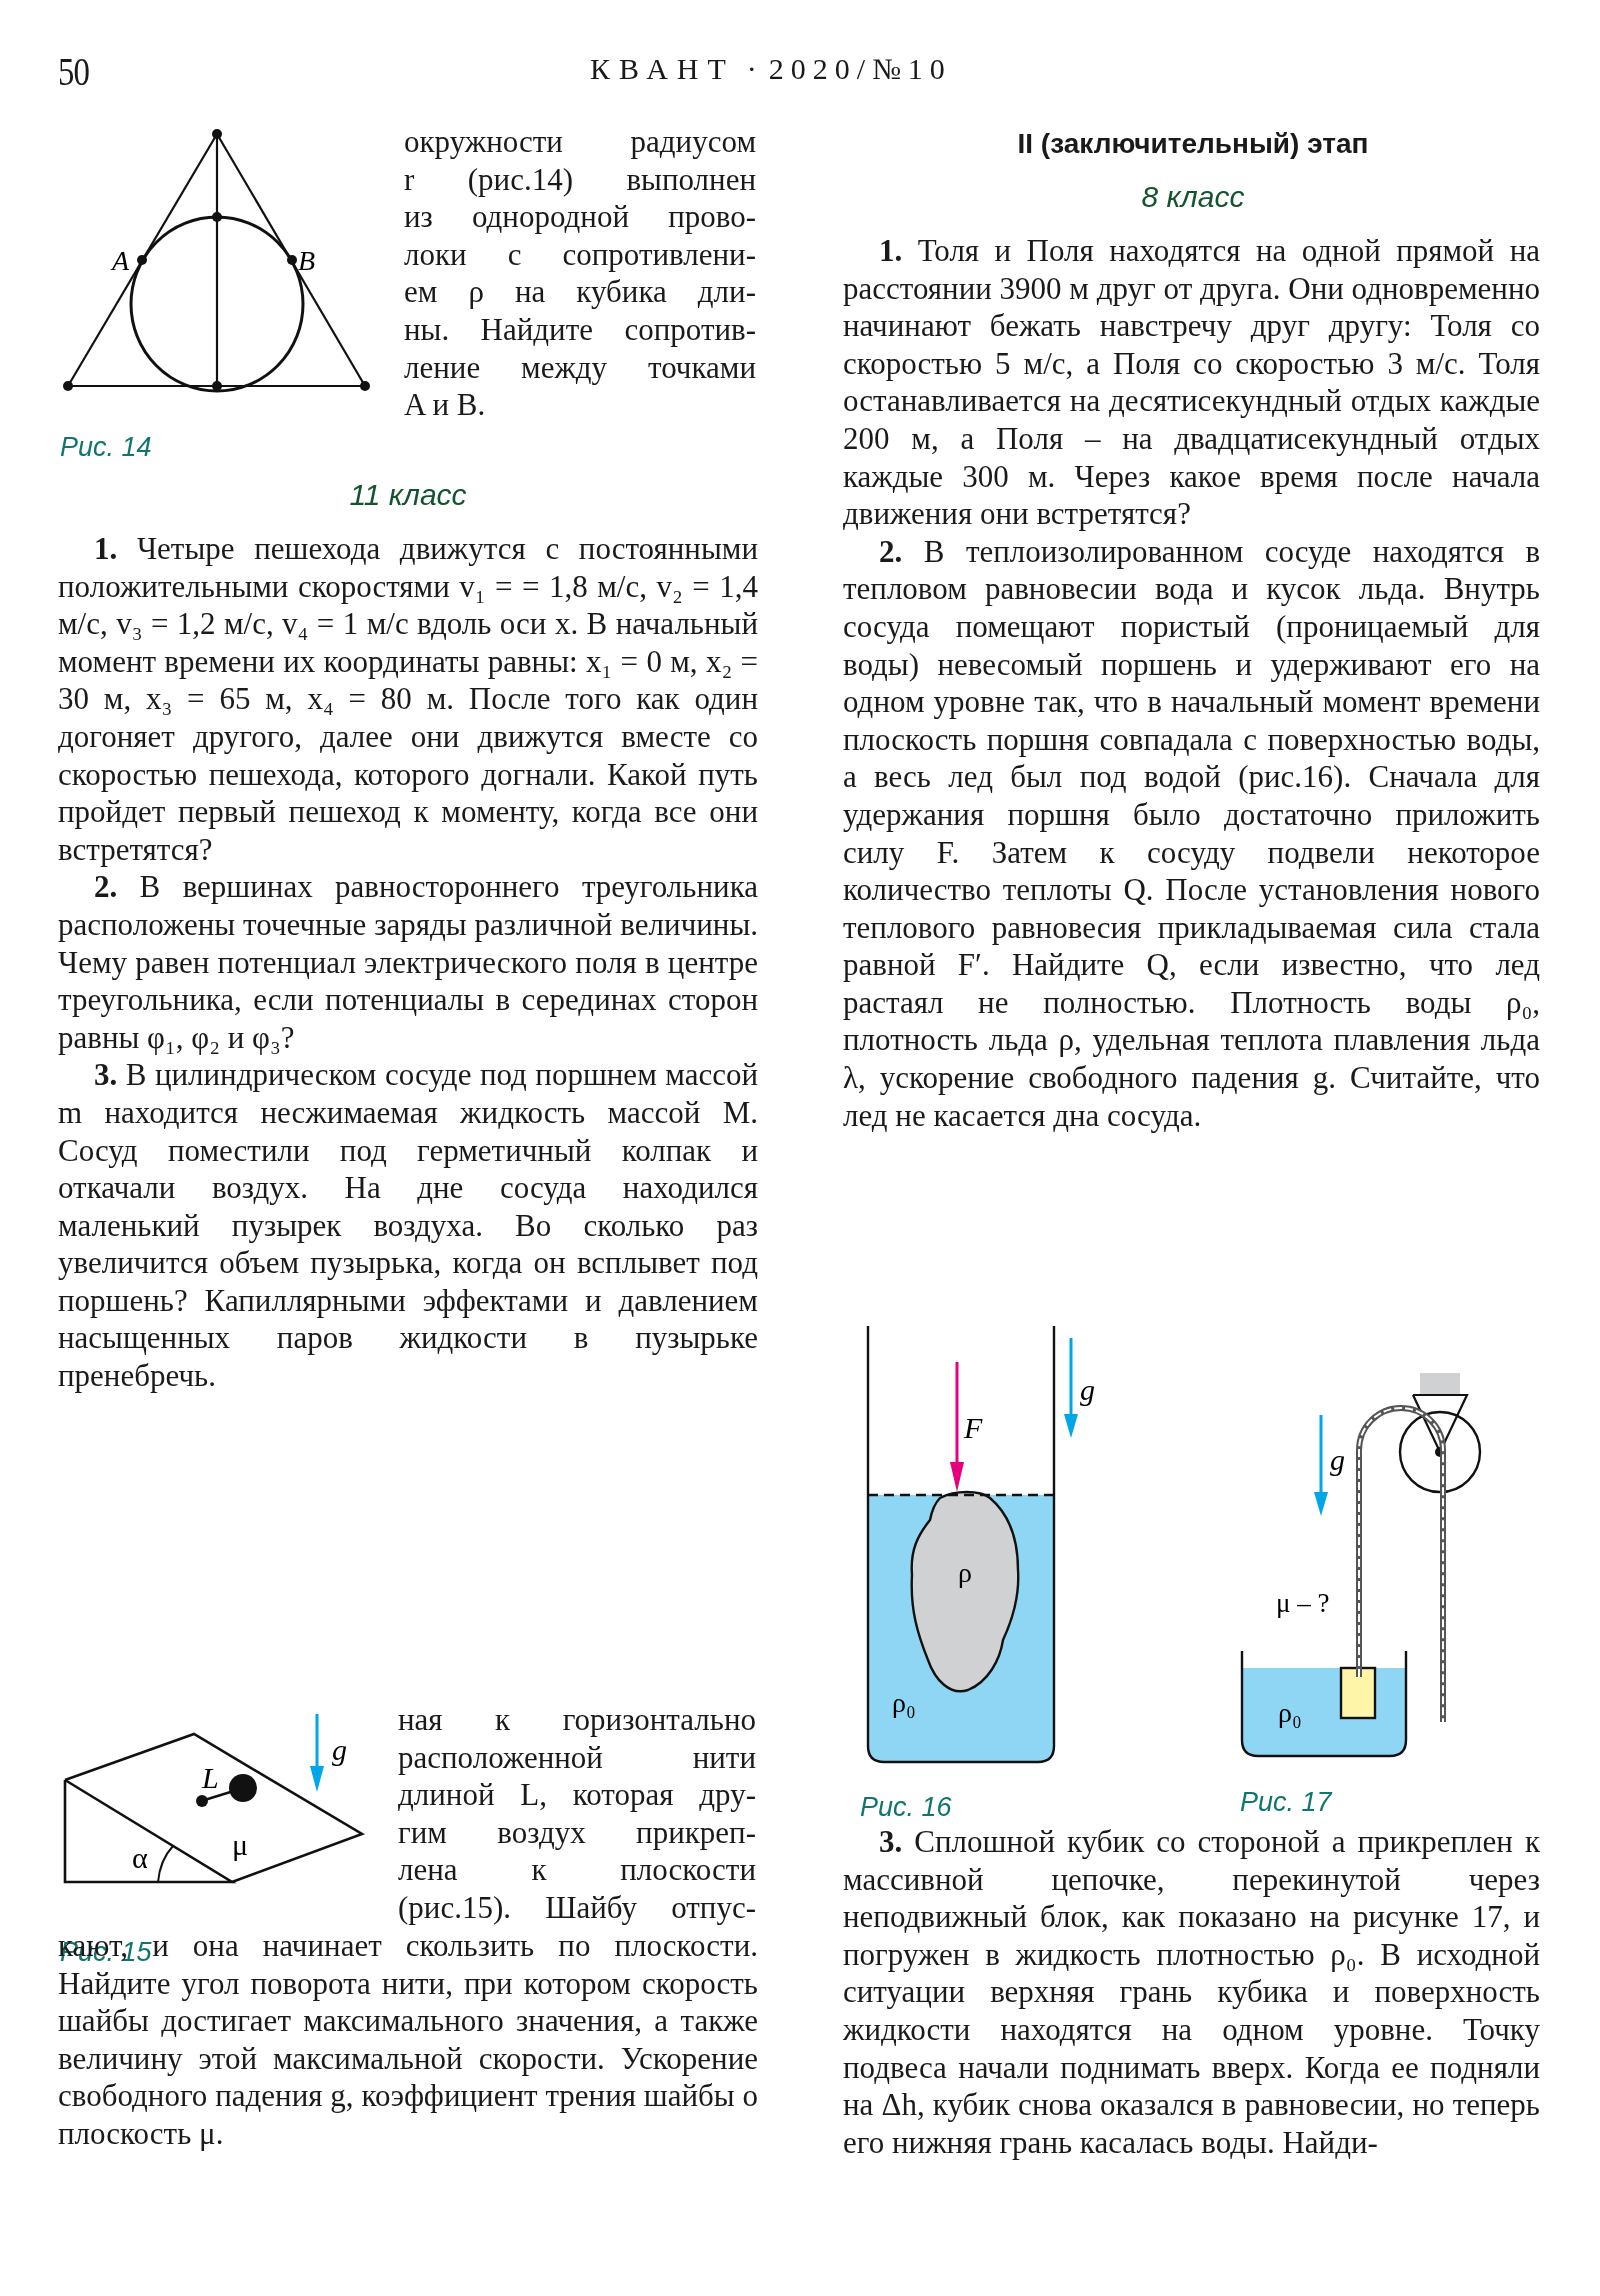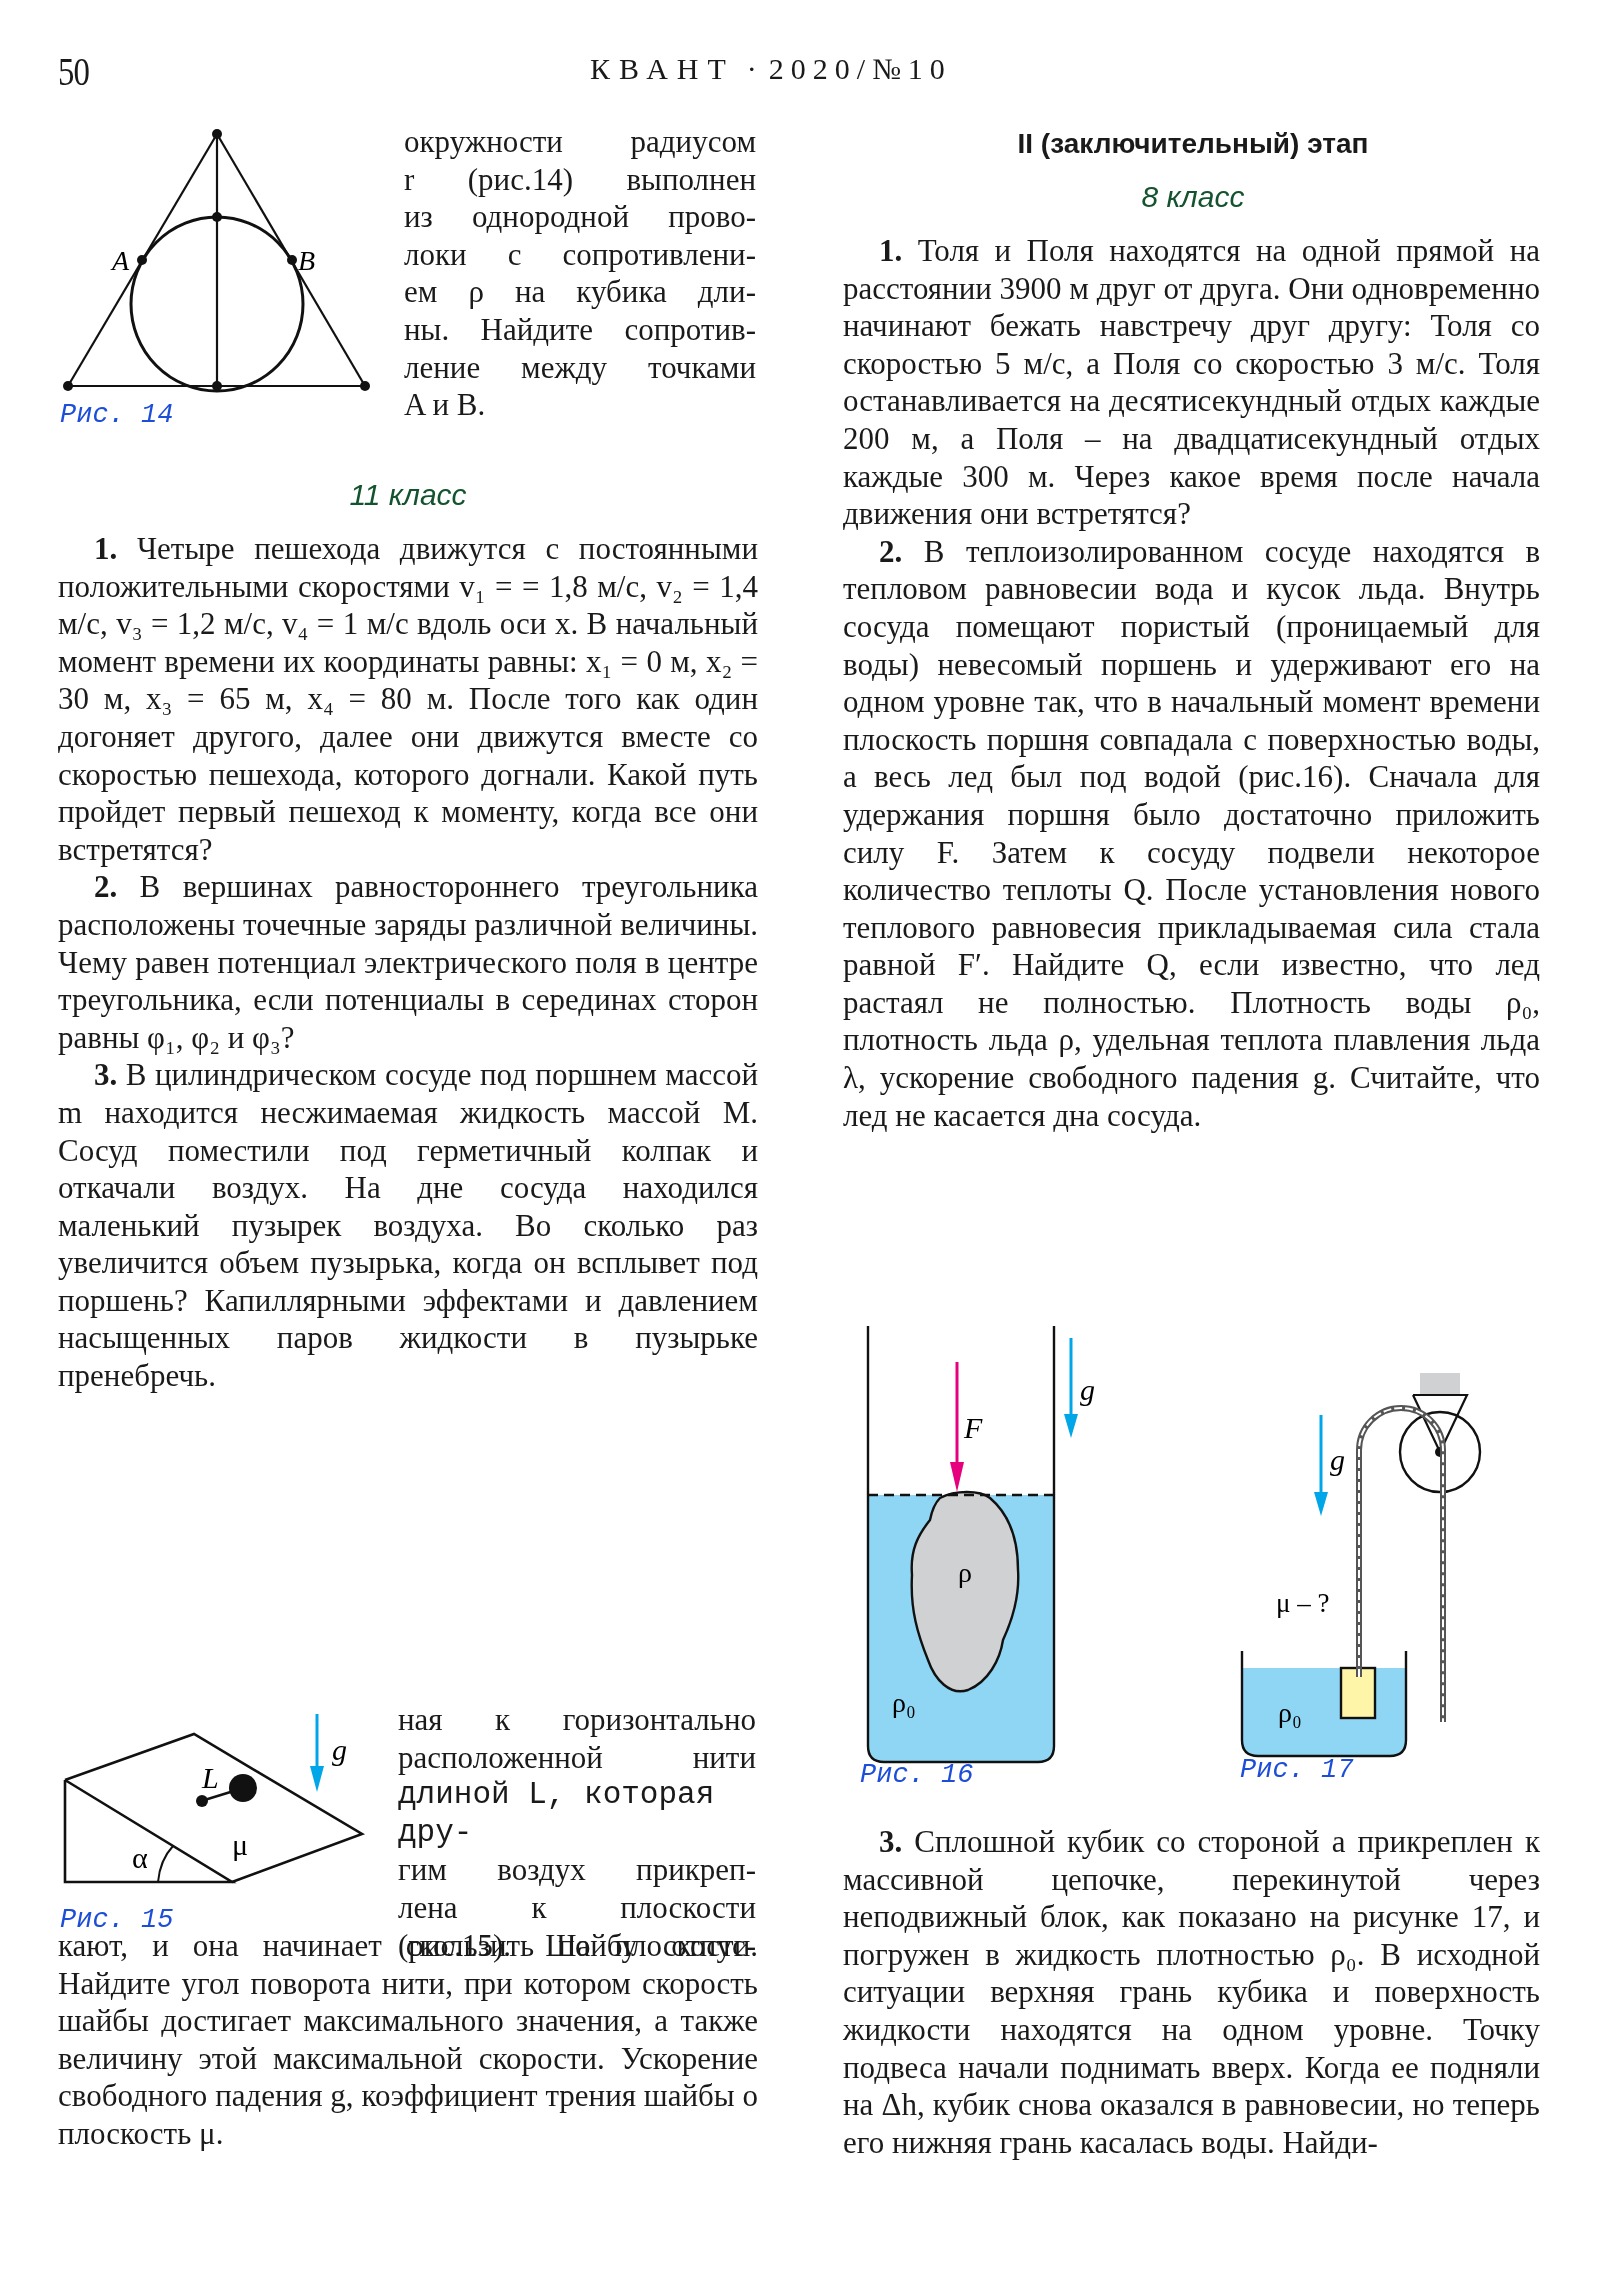--- a/index.html
+++ b/index.html
@@ -11,21 +11,21 @@
   .running-head .mag { font-weight: normal; letter-spacing: 9px; }
   .running-head .sep { margin: 0 12px; }
   .running-head .issue { letter-spacing: 7px; }
 
   .col { position: absolute; text-align: justify; font-size: 31px; line-height: 37.6px; hyphens: manual; }
   .col p { margin: 0; text-indent: 0; }
   .col p.prob { text-indent: 36px; }
   .num { font-weight: bold; }
   .section-title { position: absolute; font-family: "Liberation Sans", "DejaVu Sans", sans-serif; font-weight: bold; font-size: 28px; text-align: center; }
   .grade-title { position: absolute; font-family: "Liberation Sans", "DejaVu Sans", sans-serif; font-style: italic; font-size: 30px; text-align: center; color: #14532d; }
-  .caption { position: absolute; font-family: Liberation Mono, monospace; font-style: italic; font-size: 27px; color: #1d4ed8; }
+  .caption { position: absolute; font-family: Liberation Sans, sans-serif; font-style: italic; font-size: 27px; color: #0f766e; margin-top: 32px; }
   svg text { font-family: "Liberation Serif", "DejaVu Serif", serif; }
 </style>
 </head>
 <body>
 
 <div class="abs page-num">50</div>
 <div class="abs running-head">
   <span class="mag">КВАНТ</span><span class="sep">·</span><span class="issue">2020/№10</span>
 </div>
 
@@ -84,21 +84,21 @@
   <text x="292" y="60" font-size="30" font-style="italic">g</text>
   <text x="162" y="88" font-size="30" font-style="italic">L</text>
   <text x="192" y="155" font-size="30">μ</text>
   <text x="92" y="168" font-size="30">α</text>
 </svg>
 <div class="caption" style="left:60px; top:1905px;">Рис. 15</div>
 
 <div class="col" style="left:398px; top:1701px; width:358px; text-align:left;">
   <div style="text-align-last:justify;">ная к горизонтально</div>
   <div style="text-align-last:justify;">расположенной нити</div>
-  <div style="text-align-last:justify;font-family:Liberation Mono, monospace;">длиной L, которая дру-</div>
+  <div style="text-align-last:justify;">длиной L, которая дру-</div>
   <div style="text-align-last:justify;">гим воздух прикреп-</div>
   <div style="text-align-last:justify;">лена к плоскости</div>
   <div style="text-align-last:justify;">(рис.15). Шайбу отпус-</div>
 </div>
 
 <div class="col" style="left:58px; top:1927px; width:700px;">
   <p>кают, и она начинает скользить по плоскости. Найдите угол поворота нити, при котором скорость шайбы достигает максимального значения, а также величину этой максимальной скорости. Ускорение свободного падения g, коэффициент трения шайбы о плоскость μ.</p>
 </div>
 
 <div class="section-title" style="left:843px; top:128px; width:700px;">II (заключительный) этап</div>

